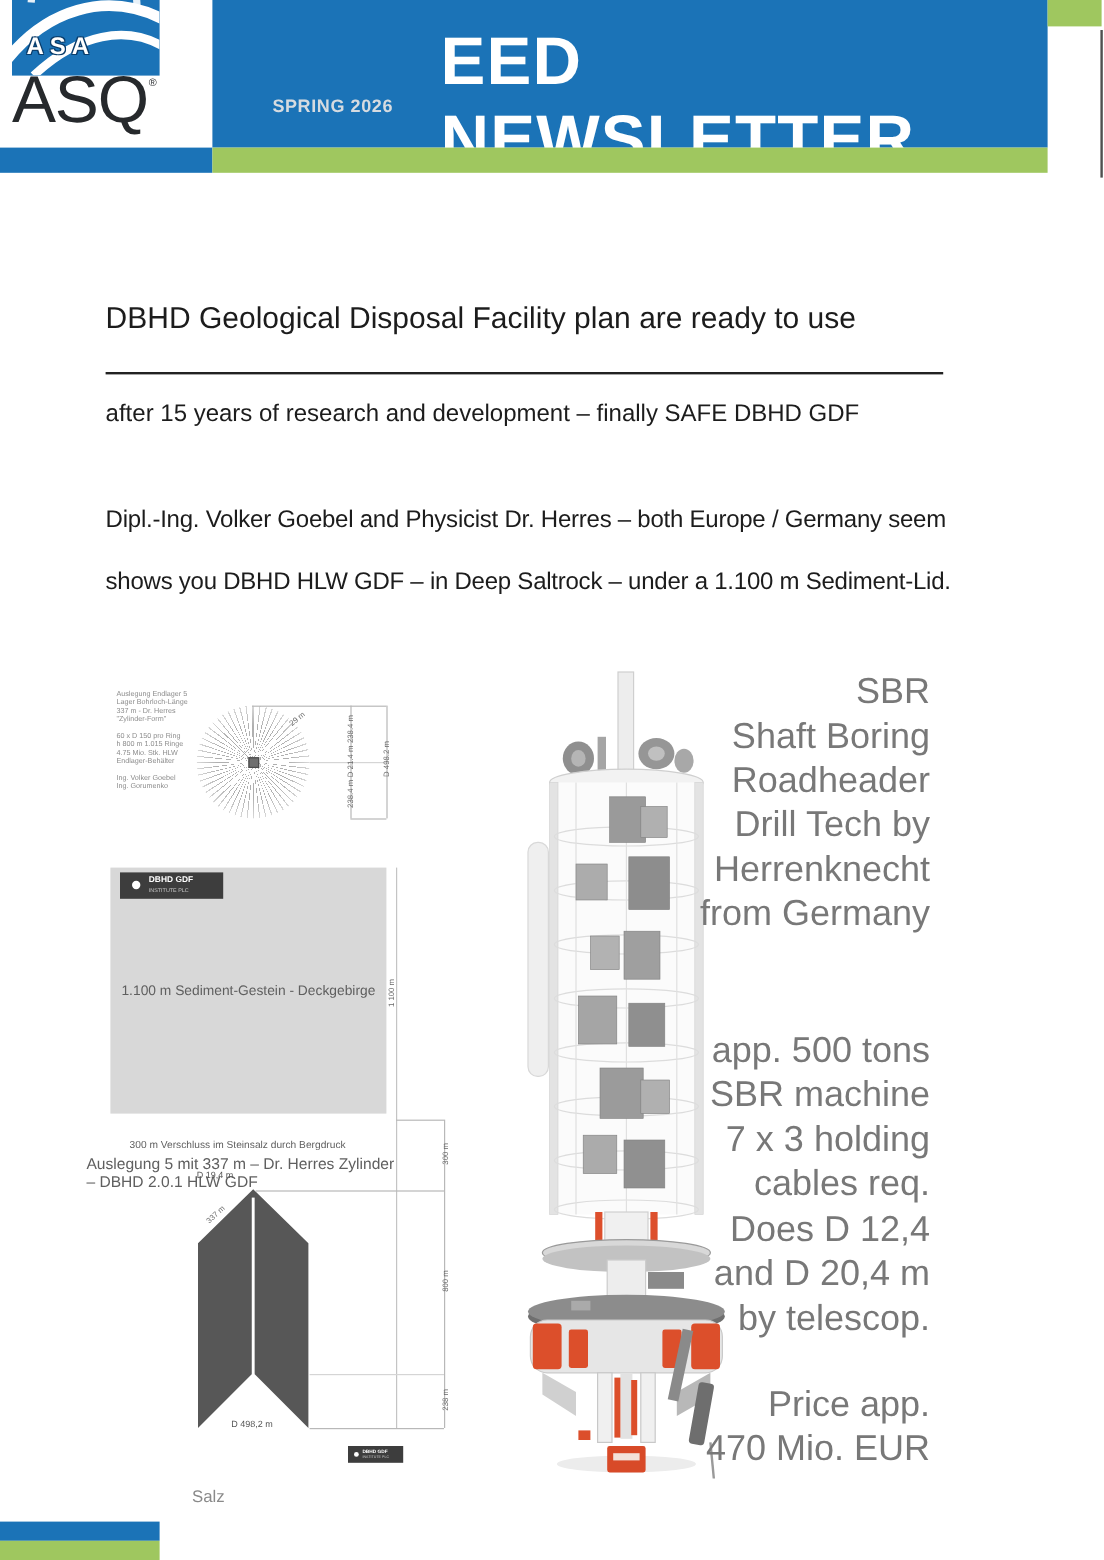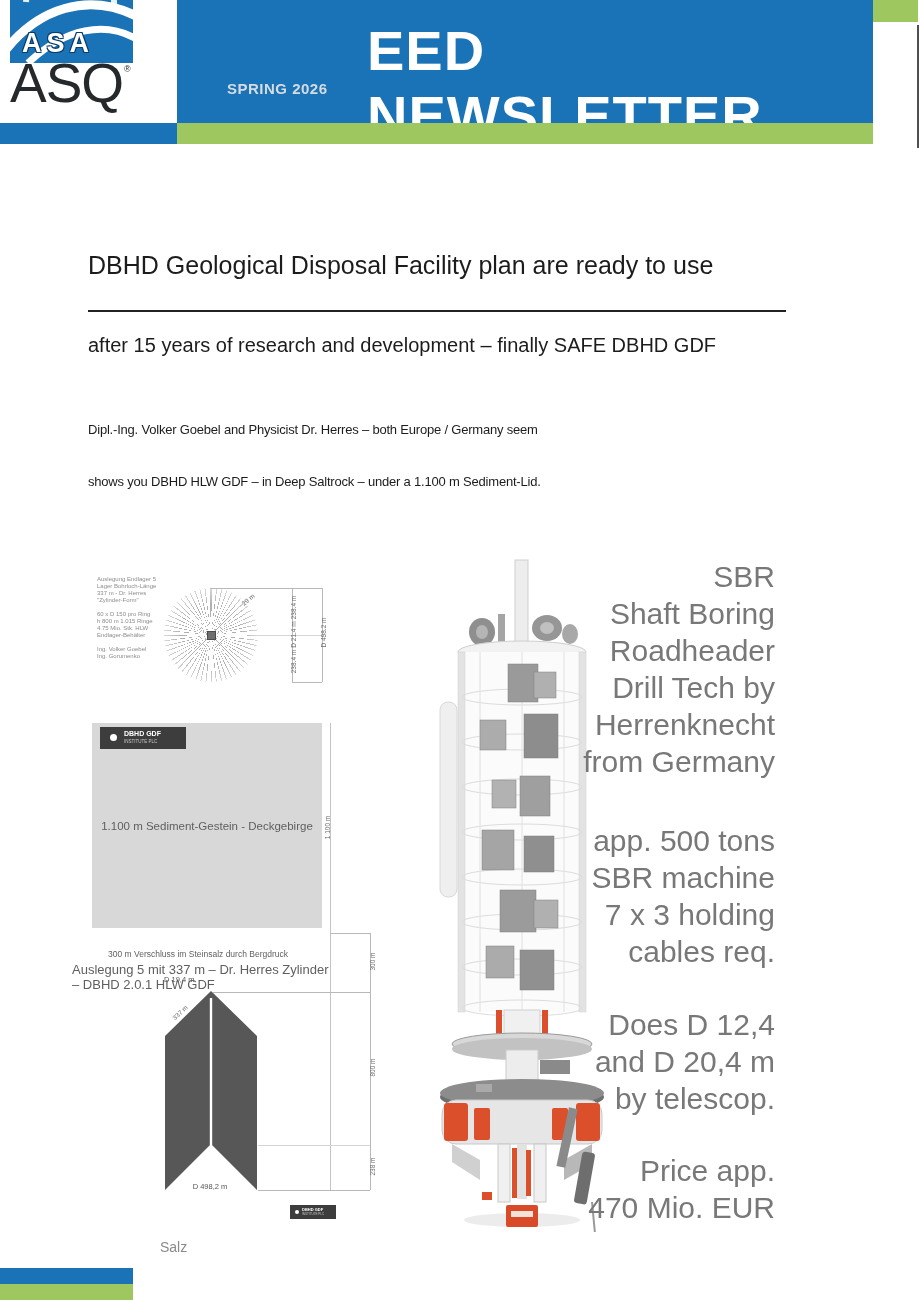--- a/index.html
+++ b/index.html
@@ -2,39 +2,39 @@
 <html><head>
 <meta charset="utf-8">
 <style>
   html,body{margin:0;padding:0;background:#e9e9e9;}
   .page{position:relative;width:920px;height:1300px;background:#ffffff;
         font-family:"Liberation Sans",sans-serif;overflow:hidden;margin:0 auto;}
   .abs{position:absolute;}
 
   
   .logo-square{left:10px;top:0;width:123px;height:63px;background:#1b73b7;overflow:hidden;}
-  .logo-overlay{left:12px;top:28px;width:110px;color:#ffffff;font-weight:bold;font-size:27px;
+  .logo-overlay{left:12px;top:28px;width:110px;color:#ffffff;font-weight:bold;font-size:20px;
                 letter-spacing:5px;
                 text-shadow:1px 1px 0 #0a3d6b,-1px -1px 0 #0a3d6b,1px -1px 0 #0a3d6b,-1px 1px 0 #0a3d6b;}
   .logo-brand{left:10px;top:56px;width:130px;font-size:55px;line-height:55px;letter-spacing:-1px;
               color:#26292c;font-weight:400;}
   .logo-reg{left:124px;top:64px;font-size:9px;color:#26292c;}
   .band{left:177px;top:0;width:696px;height:123px;background:#1b73b7;}
   .band-title{left:190px;top:18px;color:#ffffff;font-size:56px;font-weight:bold;letter-spacing:1px;}
   .band-issue{left:50px;top:80px;color:#d6dbe0;font-size:15px;font-weight:bold;letter-spacing:.5px;}
   .underband-blue{left:0;top:123px;width:177px;height:21px;background:#1b73b7;}
   .underband-green{left:177px;top:123px;width:696px;height:21px;background:#9fc75f;}
   .corner-green{left:873px;top:0;width:45px;height:22px;background:#9fc75f;}
   .edge-line{left:917px;top:25px;width:2px;height:123px;background:#4f4f4f;}
 
   
   .headline{left:88px;top:251px;font-size:25px;color:#1c1c1c;white-space:nowrap;}
   .headline-rule{left:88px;top:310px;width:698px;height:0;border-bottom:2px solid #222;}
   .subheadline{left:88px;top:334px;font-size:20px;color:#1c1c1c;white-space:nowrap;}
-  .bodyline{left:88px;font-size:13px;letter-spacing:-0.2px;color:#1c1c1c;white-space:nowrap;}
+  .bodyline{left:88px;font-size:20px;letter-spacing:-0.2px;color:#1c1c1c;white-space:nowrap;}
   .body1{top:422px;} .body2{top:474px;}
 
   
   .notes{left:97px;top:576px;font-size:6px;line-height:7px;color:#8d8d8d;white-space:pre-line;}
   .sunburst{left:164px;top:588px;width:94px;height:94px;border-radius:50%;
     background:
       radial-gradient(circle, rgba(255,255,255,0) 45%, #ffffff 95%),
       repeating-conic-gradient(rgba(110,110,110,.55) 0deg 1.2deg, rgba(255,255,255,0) 1.2deg 6.4deg);}
   .sun-center{left:207px;top:631px;width:7px;height:7px;background:#6f6f6f;border:1px solid #4c4c4c;}
   .fline{background:#b8b8b8;}
@@ -59,21 +59,21 @@
   .badge-sm .t2{left:12px;top:7px;font-size:3px;}
   .sediment-label{left:92px;top:820px;width:230px;text-align:center;font-size:11.5px;color:#5f5f5f;}
   .closure1{left:92px;top:949px;width:212px;text-align:center;font-size:8.5px;color:#5f5f5f;}
   .closure2{left:72px;top:962px;width:260px;text-align:left;font-size:13px;color:#5f5f5f;}
   .d194{left:164px;top:975px;width:100px;text-align:left;font-size:7.5px;color:#555;}
   .d4982{left:160px;top:1182px;width:100px;text-align:center;font-size:7.5px;color:#555;}
   .caption-salz{left:160px;top:1205px;width:100px;font-size:14px;}
 
   
   .sbr-block{right:145px;text-align:right;font-size:30px;line-height:37px;color:#787878;}
-  .b1{top:558px;text-align:right;} .b2{top:822px;} .b3{top:1006px;} .b4{top:1152px;}
+  .b1{top:558px;text-align:right;} .b2{top:857px;} .b3{top:1006px;} .b4{top:1152px;}
 
   
   .footer-blue{left:0;top:1268px;width:133px;height:16px;background:#1b73b7;}
   .footer-green{left:0;top:1284px;width:133px;height:16px;background:#9fc75f;}
 </style>
 </head>
 <body>
 
 <div class="page">
 

